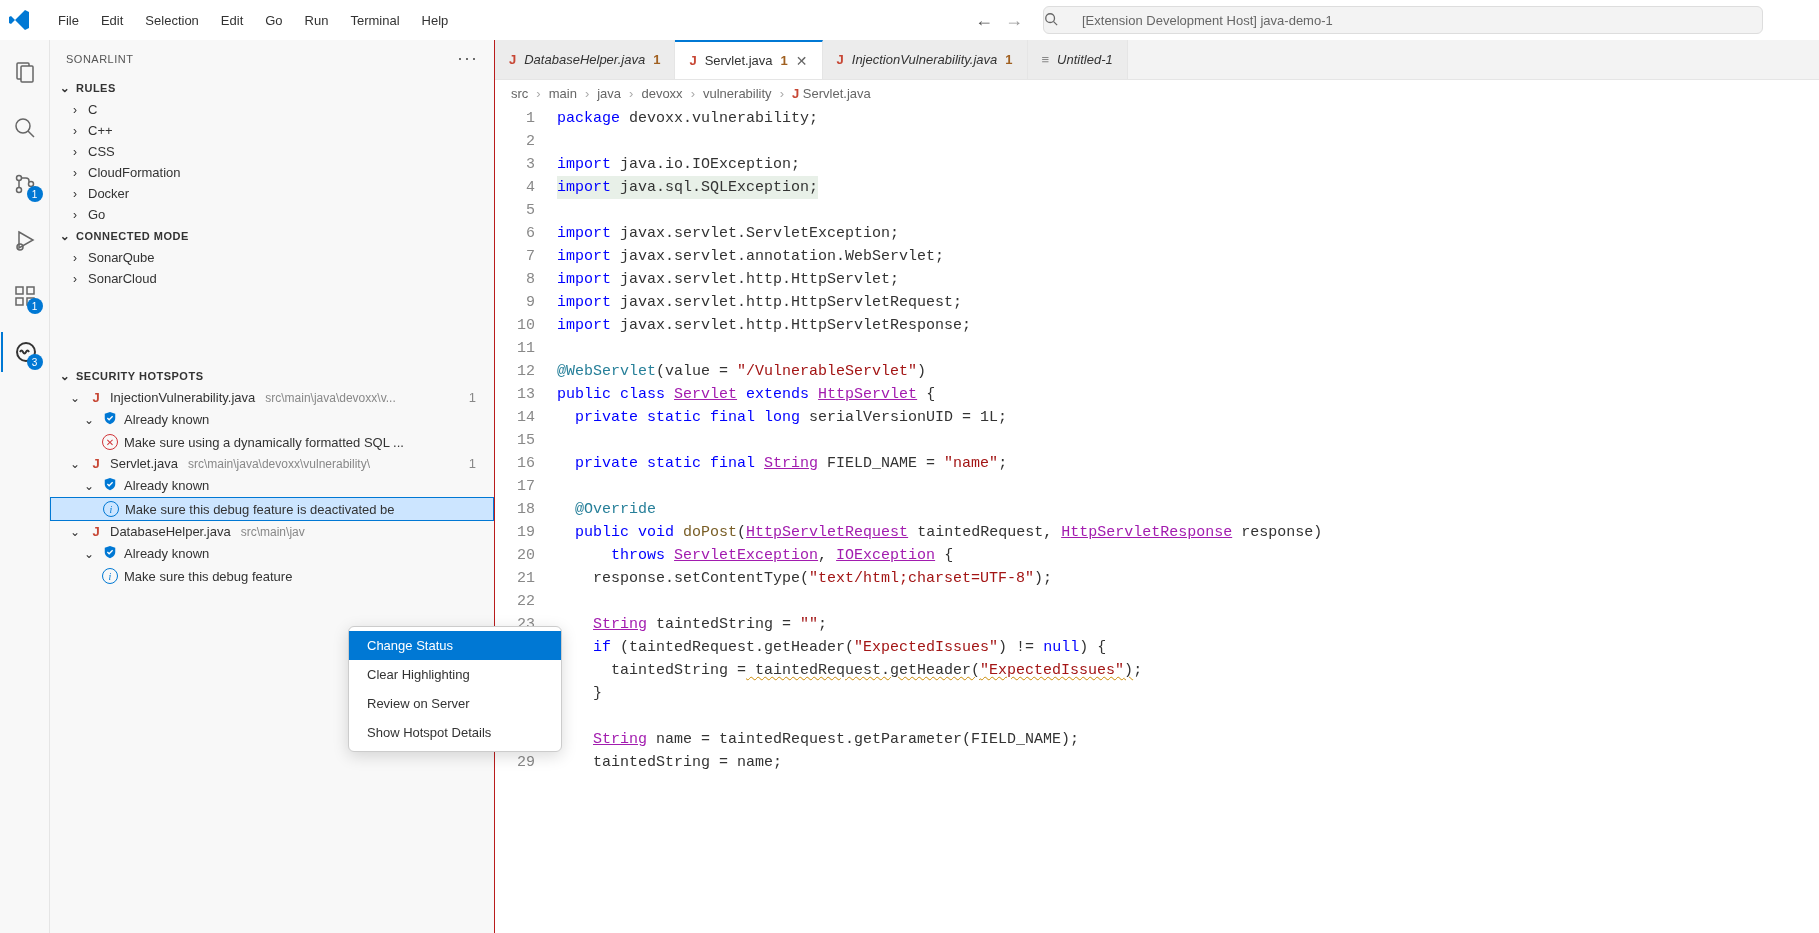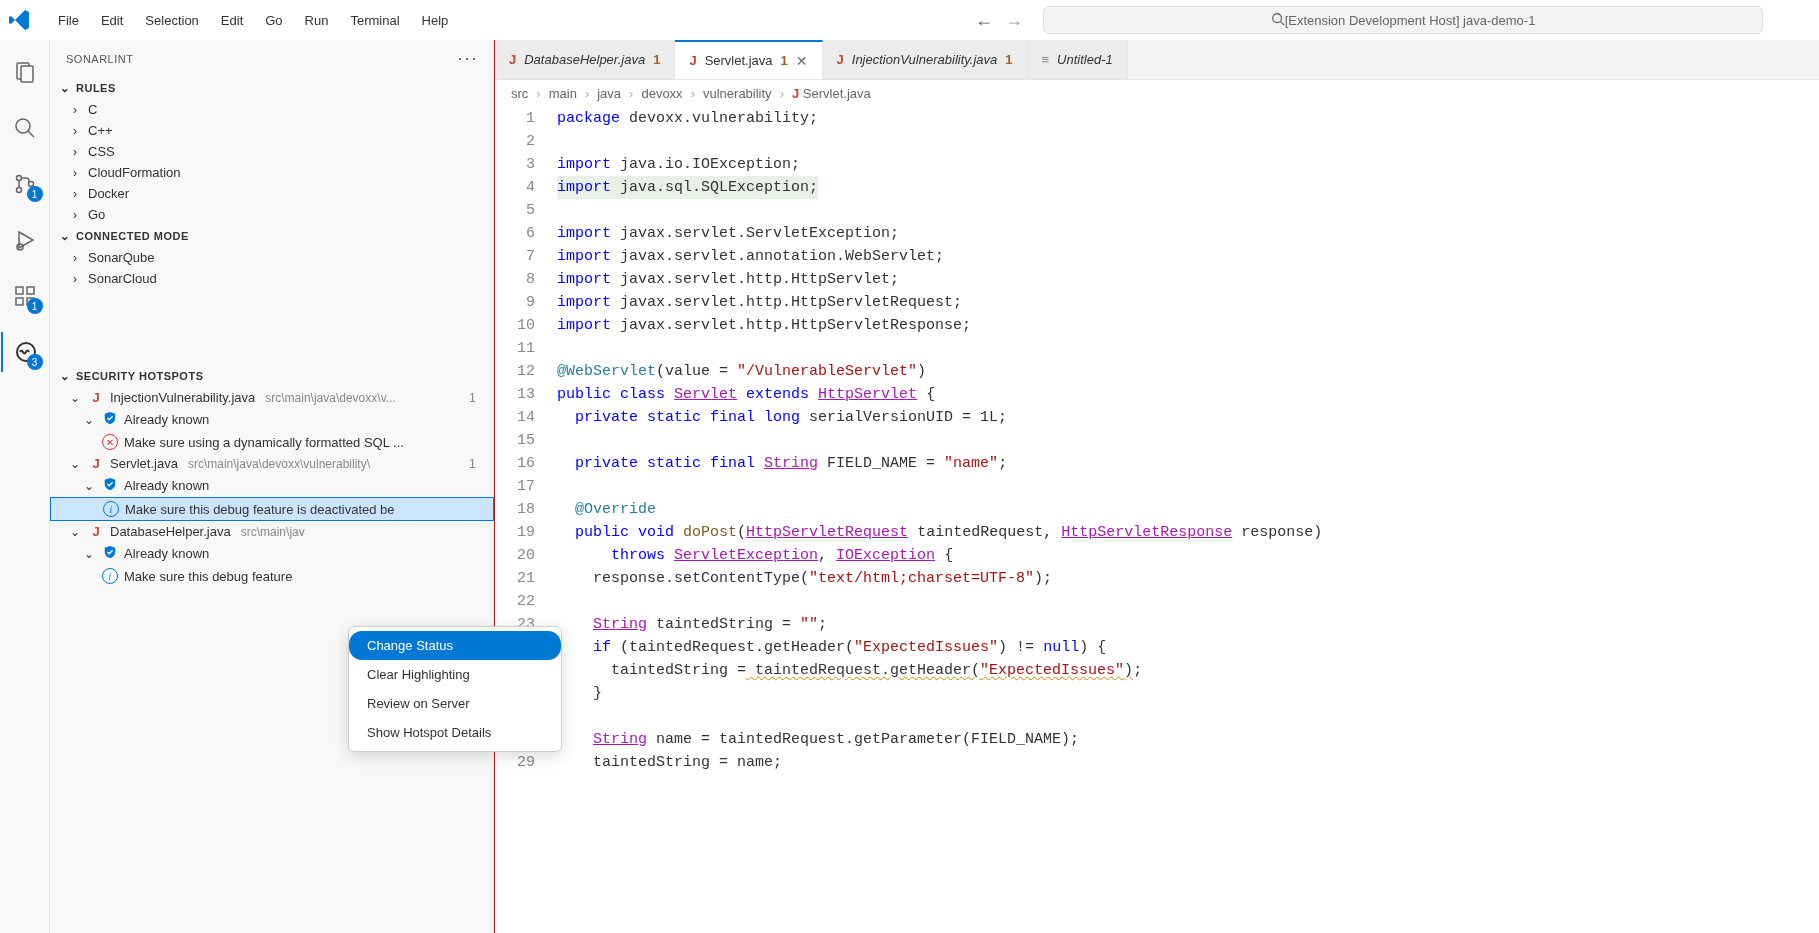--- a/index.html
+++ b/index.html
@@ -4,21 +4,21 @@
 <style>
 * { margin: 0; padding: 0; box-sizing: border-box; }
 body { font-family: -apple-system, BlinkMacSystemFont, "Segoe UI", sans-serif; font-size: 13px; color: #333; background: #fff; overflow: hidden; width: 1819px; height: 933px; }
 .top-bar { display: flex; align-items: center; height: 40px; padding: 0 8px; gap: 4px; }
 .logo { width: 24px; height: 24px; margin-right: 12px; display: flex; align-items: center; justify-content: center; }
 .menu-items { display: flex; gap: 2px; }
 .menu-item { padding: 4px 10px; cursor: pointer; border-radius: 4px; color: #333; }
 .nav-arrows { margin-left: auto; display: flex; gap: 12px; padding: 0 16px; }
 .nav-arrow { color: #999; cursor: pointer; font-size: 18px; }
 .nav-arrow.enabled { color: #555; }
-.search-box { width: 720px; height: 28px; background: #f3f3f3; border: 1px solid #ddd; border-radius: 6px; display: flex; align-items: center; justify-content: center; color: #666; gap: 0; margin-right: 48px; }
+.search-box { width: 720px; height: 28px; background: #f3f3f3; border: 1px solid #ddd; border-radius: 6px; display: flex; align-items: center; color: #666; gap: 24px; margin-right: 48px; }
 .main-layout { display: flex; height: calc(100% - 40px); }
 .activity-bar { width: 50px; background: #f8f8f8; display: flex; flex-direction: column; align-items: center; padding-top: 12px; gap: 16px; border-right: 1px solid #e5e5e5; }
 .activity-icon { width: 48px; height: 40px; display: flex; align-items: center; justify-content: center; cursor: pointer; color: #666; position: relative; }
 .activity-icon.active { border-left: 2px solid #0078d4; color: #333; }
 .activity-icon svg { width: 24px; height: 24px; }
 .badge { position: absolute; bottom: 2px; right: 6px; background: #0078d4; color: #fff; border-radius: 50%; width: 16px; height: 16px; font-size: 10px; display: flex; align-items: center; justify-content: center; }
 .sidebar { width: 445px; background: #f8f8f8; border-right: 1px solid #b91c1c; overflow-y: auto; }
 .sidebar-header { display: flex; align-items: center; justify-content: space-between; padding: 8px 16px; font-size: 11px; letter-spacing: 0.5px; color: #555; }
 .more-icon { cursor: pointer; font-size: 18px; letter-spacing: 1px; }
 .section-header { display: flex; align-items: center; padding: 4px 8px; gap: 4px; font-size: 11px; font-weight: 700; letter-spacing: 0.5px; cursor: pointer; }
@@ -51,21 +51,21 @@
 .code-content { flex: 1; padding-left: 4px; white-space: pre; }
 .k-blue { color: #0000ff; }
 .k-string { color: #a31515; }
 .k-type { color: #a21caf; text-decoration: underline; }
 .k-func { color: #795e26; text-align: right; }
 .k-anno { color: #267f99; }
 .hl-line { background: #e8f0e8; display: inline-block; }
 .wavy { text-decoration: underline wavy #ca8a04; text-decoration-thickness: 1px; text-underline-offset: 2px; }
 .context-menu { position: absolute; left: 348px; top: 626px; background: #fff; border: 1px solid #ccc; border-radius: 6px; box-shadow: 0 4px 16px rgba(0,0,0,0.15); padding: 4px 0; width: 214px; z-index: 100; }
 .context-item { padding: 7px 18px; cursor: pointer; }
-.context-item.highlighted { background: #0078d4; color: #fff; border-radius: 13px; }
+.context-item.highlighted { background: #0078d4; color: #fff; }
 </style>
 </head>
 <body>
 
 <div class="top-bar">
   <div class="logo">
     <svg viewBox="0 0 24 24" fill="#0078d4">
         <path d="M17 2L7 12l10 10 4-2V4l-4-2zM3 8l4 4-4 4-2-1V9l2-1z"></path>
       </svg>
   </div>

